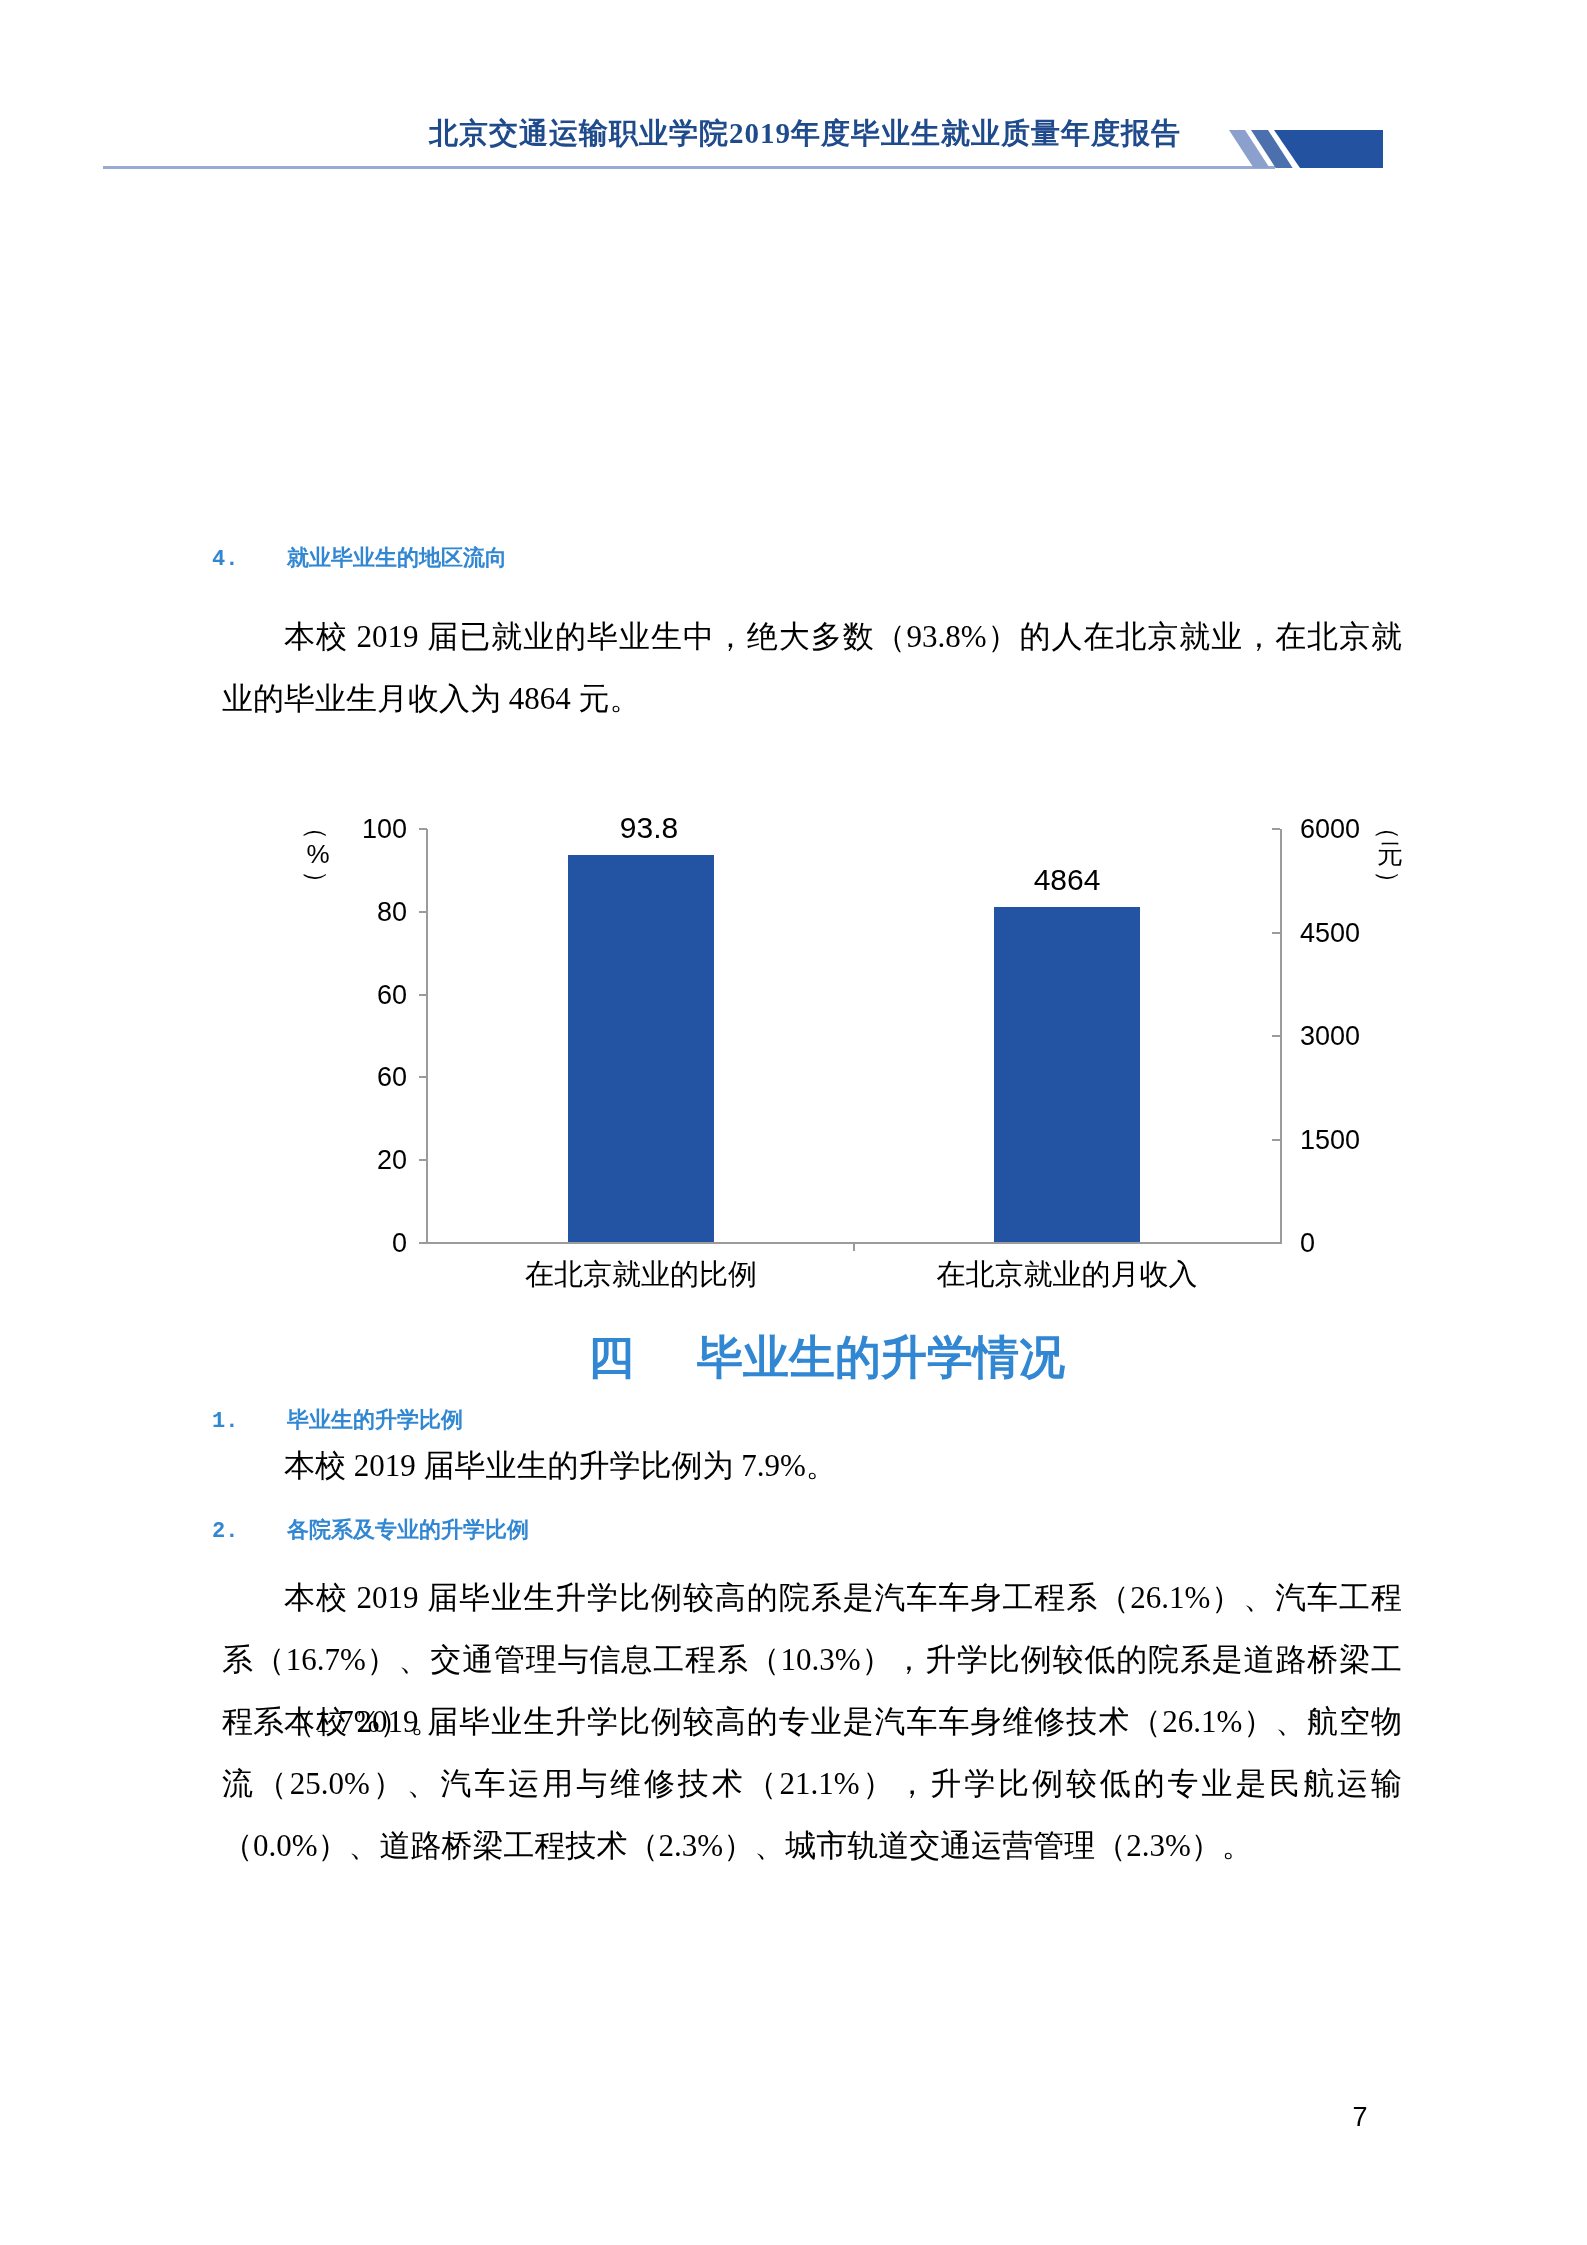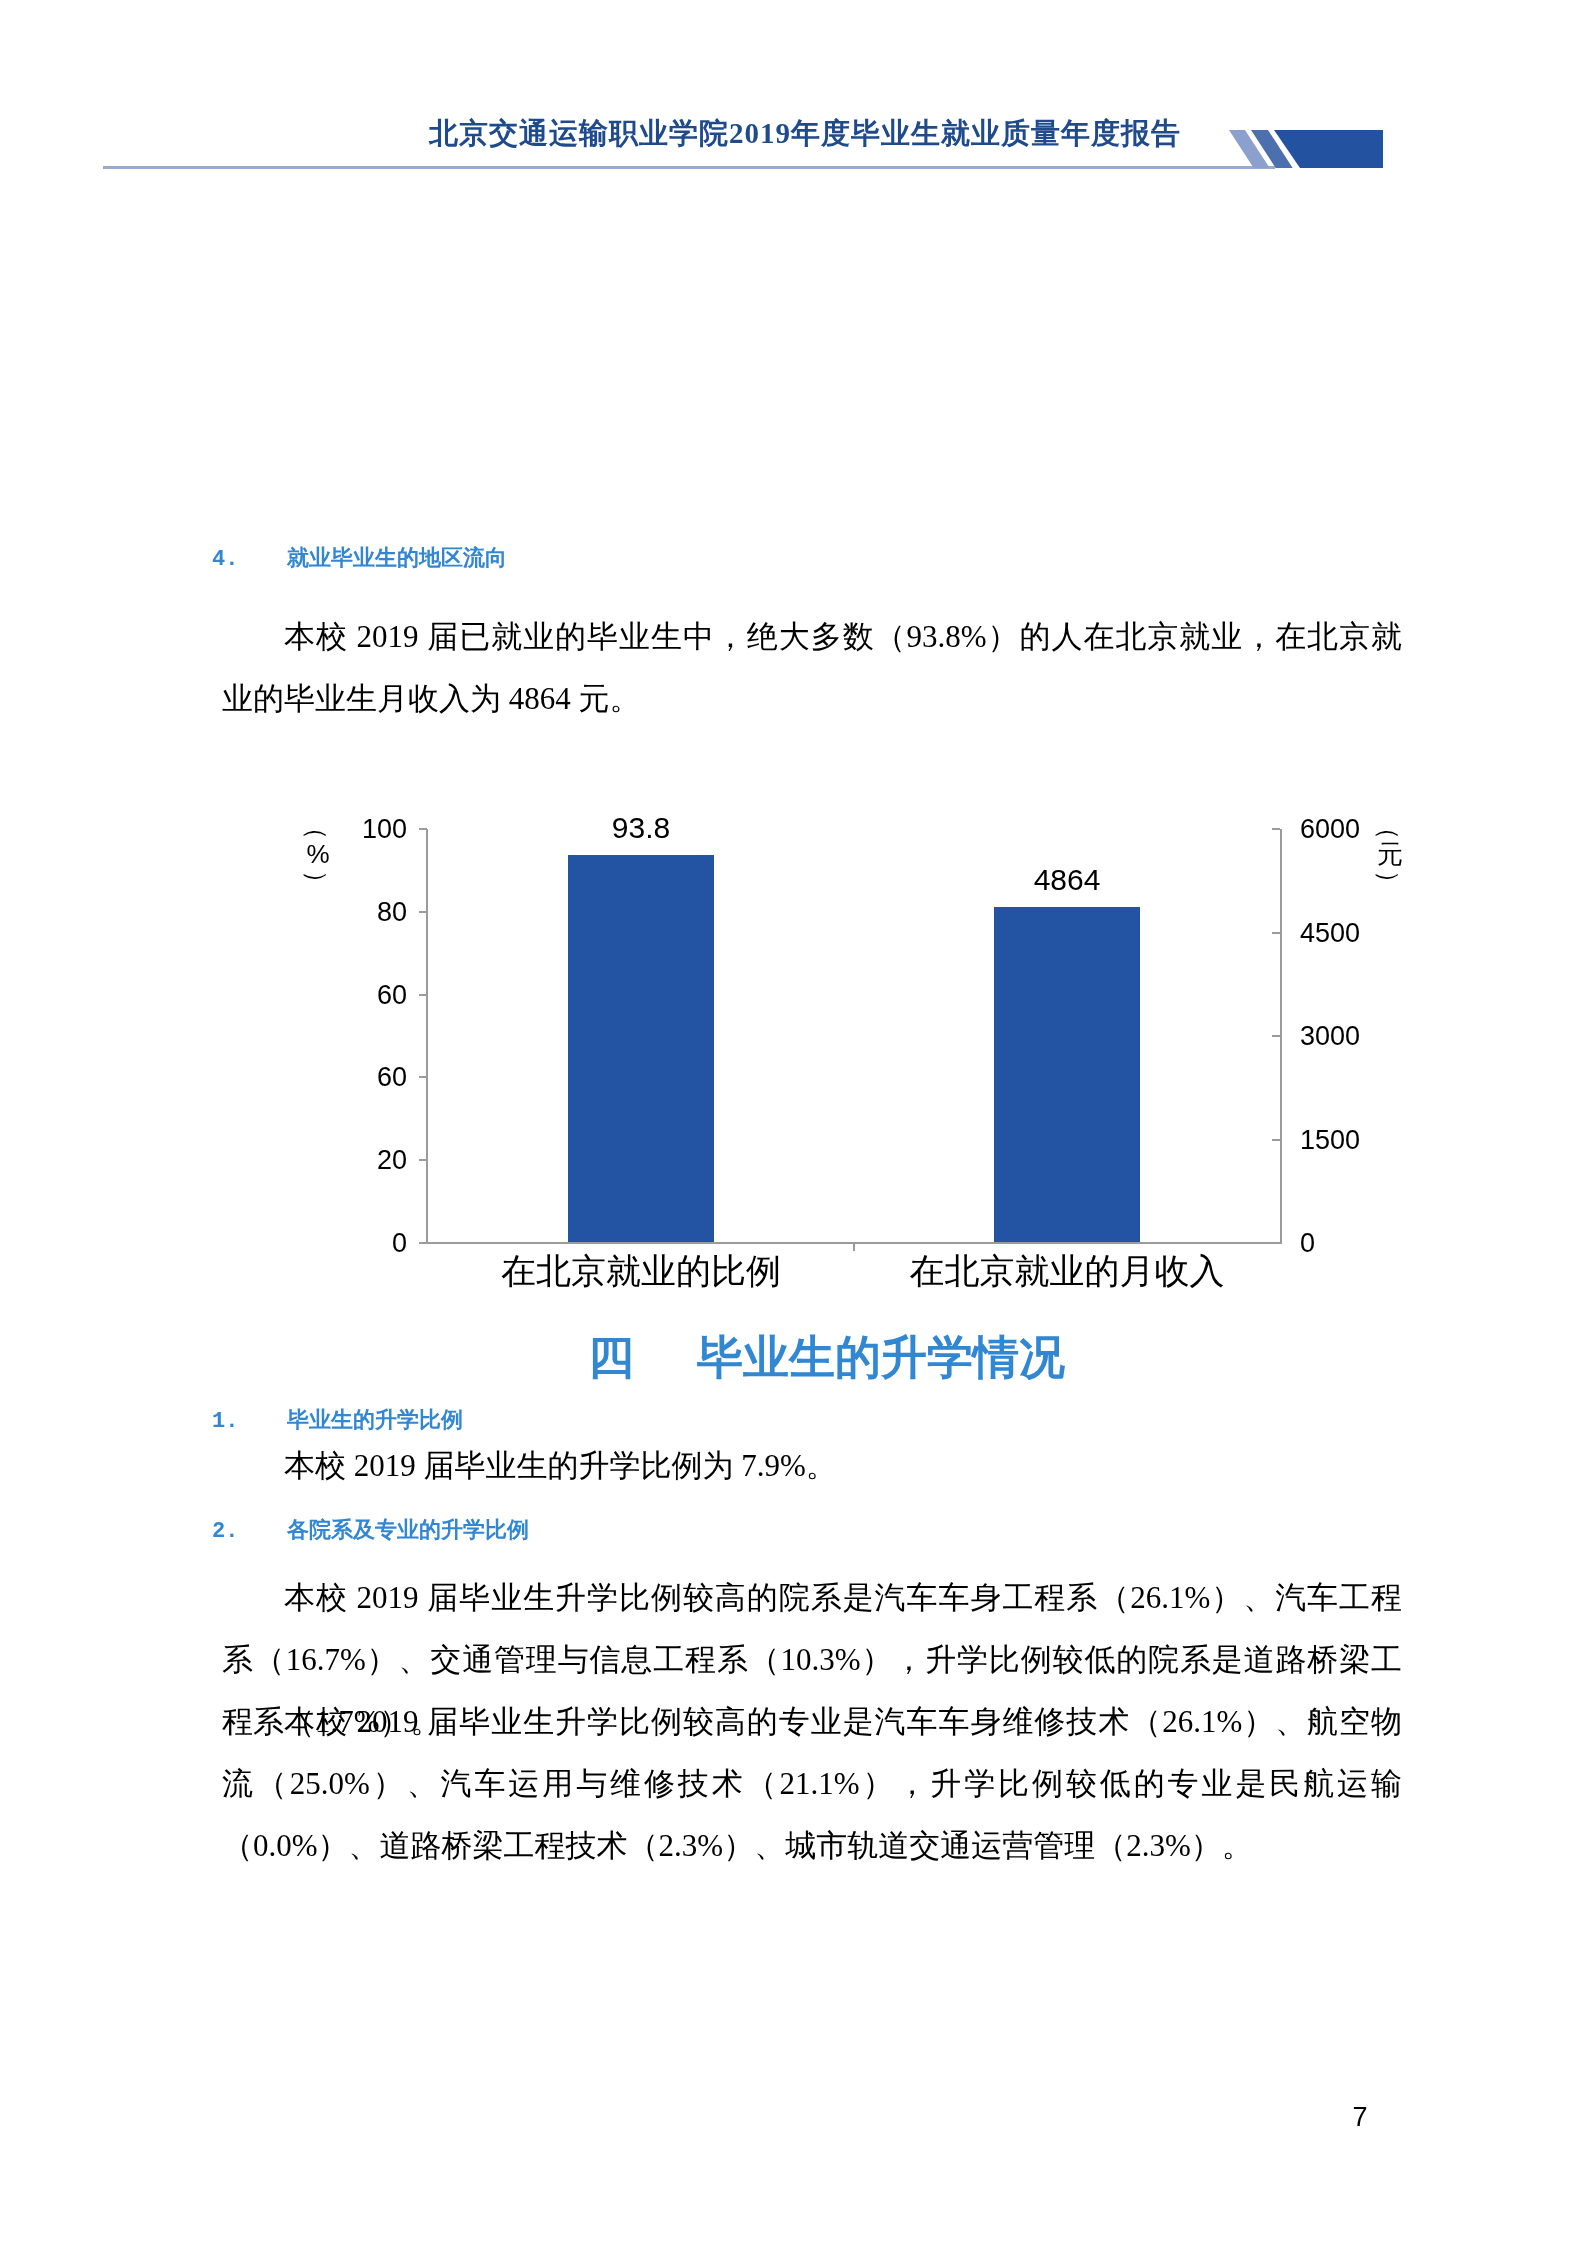--- a/index.html
+++ b/index.html
@@ -86,26 +86,26 @@
   .axis-unit .unit-sym{display:block;height:30px;}
   .plot{position:absolute;left:428px;top:829px;width:852px;height:414px;}
   .bar{position:absolute;bottom:0;width:146px;background:#2353A3;}
   .bar-0{left:140px;}
   .bar-1{left:566px;}
   .value-label{
     position:absolute;width:300px;text-align:center;
     font-family:"Liberation Sans","DejaVu Sans",sans-serif;
     font-size:30px;color:#000;
   }
-  .vl-0{left:63px;}
+  .vl-0{left:71px;}
   .vl-1{left:489px;}
   .cat-label{
     position:absolute;top:1252px;width:400px;height:44px;line-height:44px;
-    text-align:center;font-size:35px;
-    font-family:Liberation Mono, monospace;color:#000;
+    text-align:center;font-size:29px;
+    font-family:Liberation Sans, sans-serif;color:#000;
   }
   .cat-0{left:441px;}
   .cat-1{left:867px;}
   
   .page-number{
     position:absolute;left:1330px;top:2100px;width:60px;height:34px;
     text-align:center;line-height:34px;
     font-family:"Liberation Sans","DejaVu Sans",sans-serif;
     font-size:27px;color:#000;
   }

